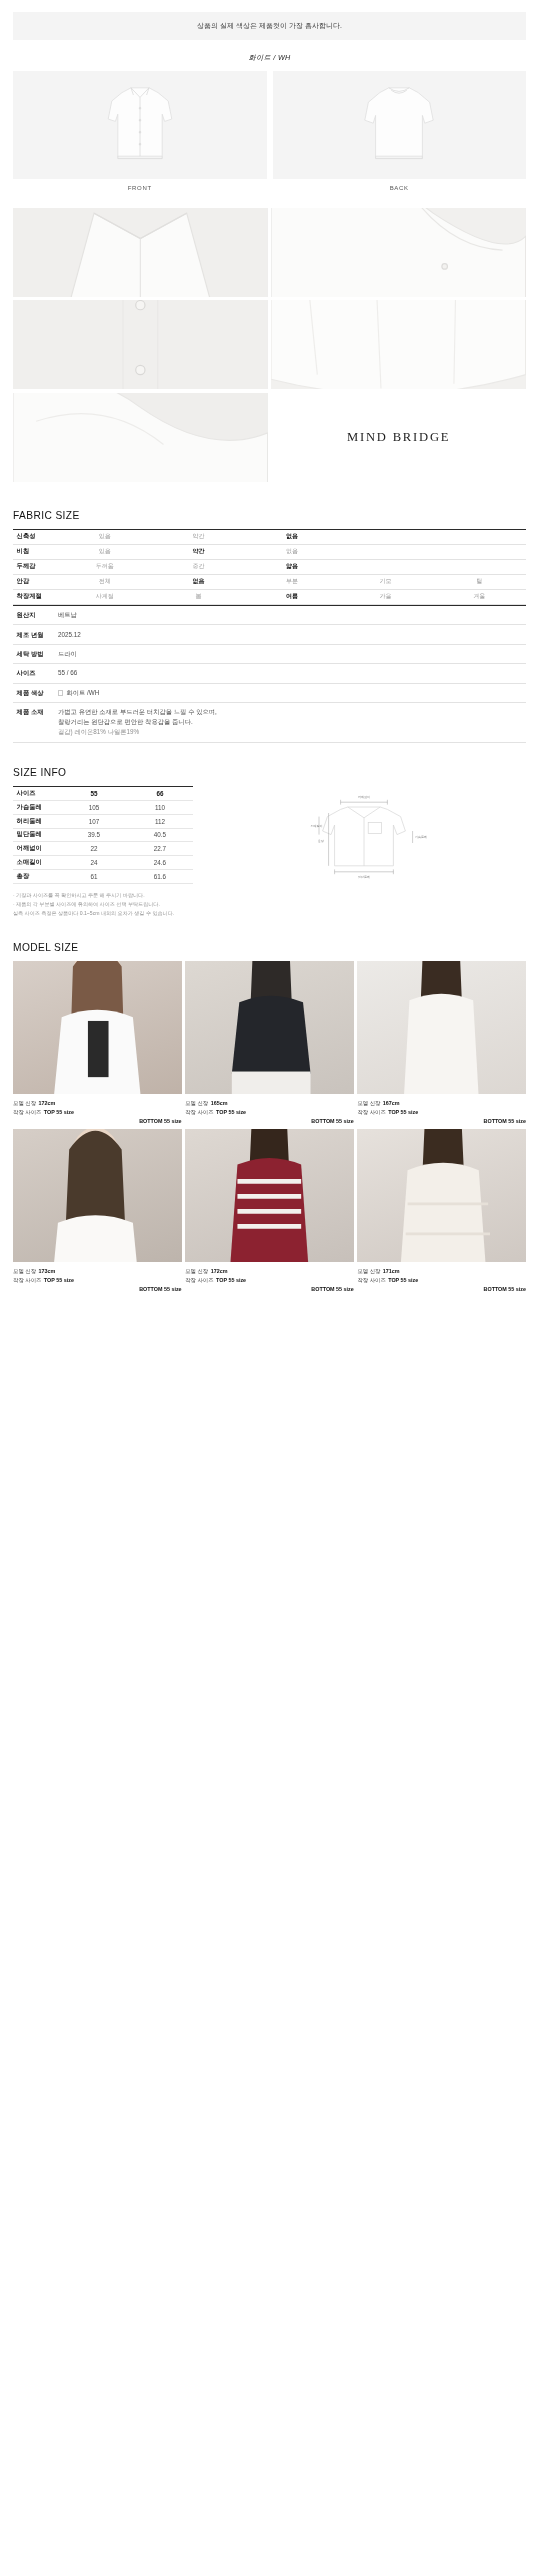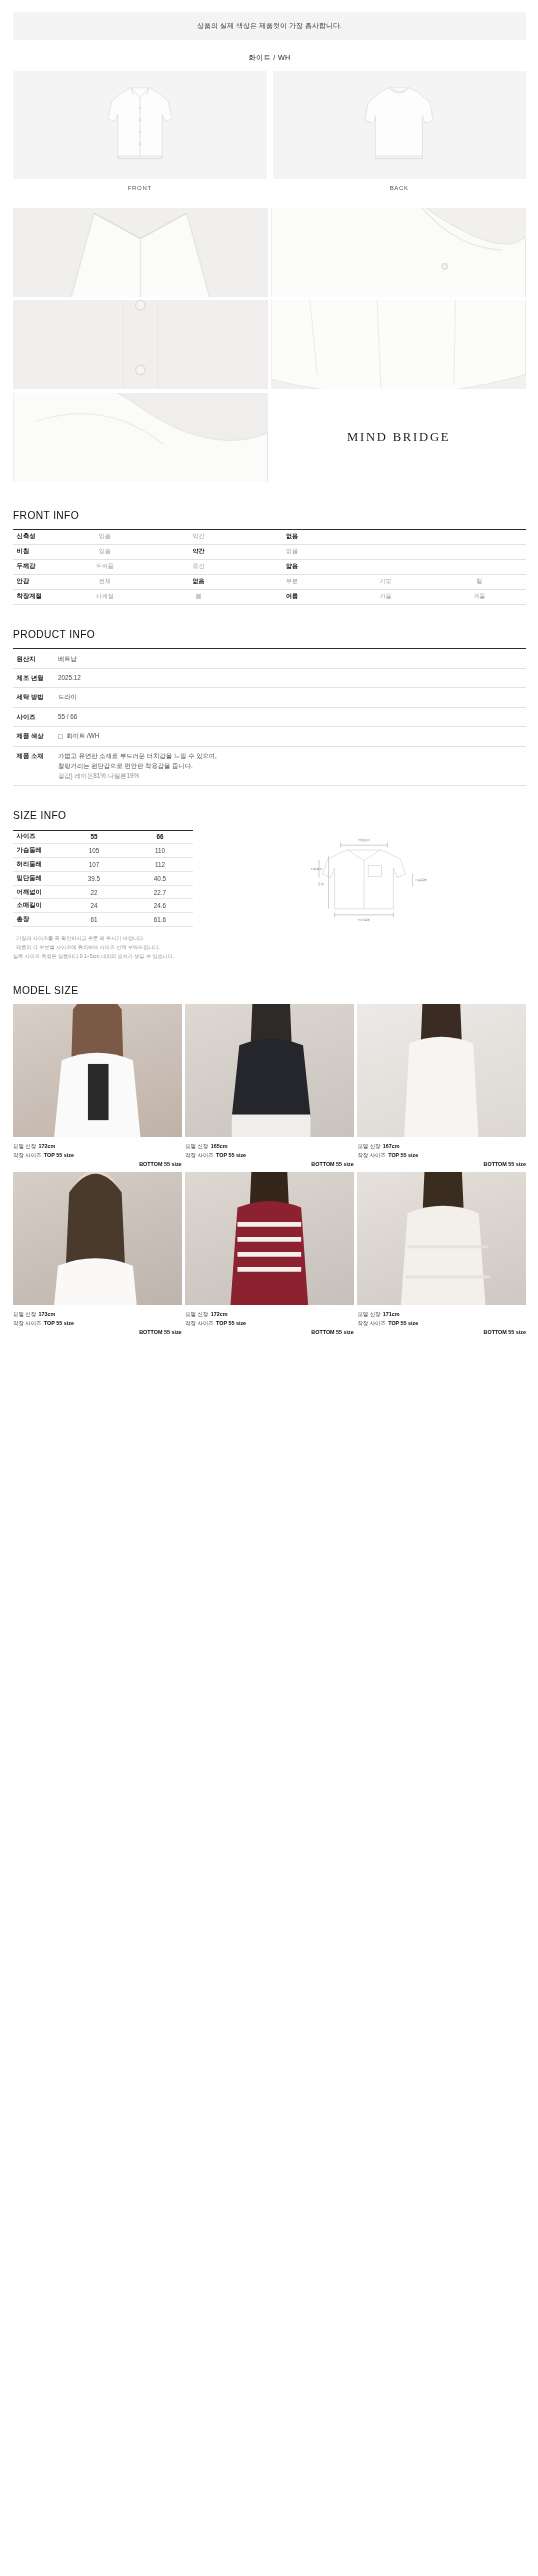--- a/index.html
+++ b/index.html
@@ -26,20 +26,21 @@
     color: #333;
   }
 
   
   .color-label {
     text-align: center;
     font-size: 7.2px;
     letter-spacing: 0.3px;
     color: #222;
     margin: 13px 0 8.4px 0;
+    font-style: italic;
   }
 
   
   .fb-wrap {
     display: flex;
     gap: 6px;
     margin: 0 13px;
   }
   .fb-card {
     flex: 1;
@@ -306,21 +307,21 @@
         <rect width="220" height="148" fill="#efeeec"></rect>
         <path d="M0 30 Q60 10 110 48 Q170 90 220 70 L220 148 L0 148 Z" fill="#fbfbfa" stroke="#e7e6e4"></path>
         <path d="M20 60 Q80 40 130 80" fill="none" stroke="#edecea"></path>
       </svg>
     </div>
     <div class="brand-cell">
       <span class="brand-text">MIND BRIDGE</span>
     </div>
   </div>
 
-  <div class="sec-title">FRONT INFO</div>
+  <div class="sec-title">FABRIC SIZE</div>
   <div class="tbl">
     <div class="trow">
       <div class="th">신축성</div>
       <div class="opts">
         <div class="opt">있음</div>
         <div class="opt">약간</div>
         <div class="opt on">없음</div>
         <div class="opt"></div>
         <div class="opt"></div>
       </div>
@@ -360,21 +361,20 @@
       <div class="opts">
         <div class="opt">사계절</div>
         <div class="opt">봄</div>
         <div class="opt on">여름</div>
         <div class="opt">가을</div>
         <div class="opt">겨울</div>
       </div>
     </div>
   </div>
 
-  <div class="sec-title pt">PRODUCT INFO</div>
   <div class="ptbl">
     <div class="prow">
       <div class="pth">원산지</div>
       <div class="ptd">베트남</div>
     </div>
     <div class="prow">
       <div class="pth">제조 년월</div>
       <div class="ptd">2025.12</div>
     </div>
     <div class="prow">

